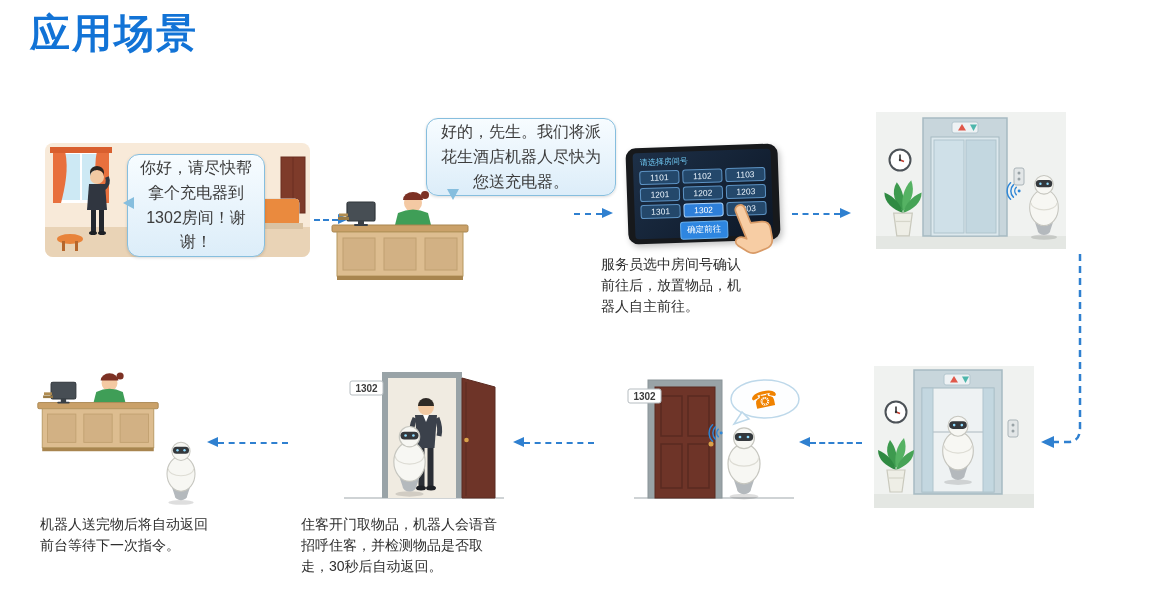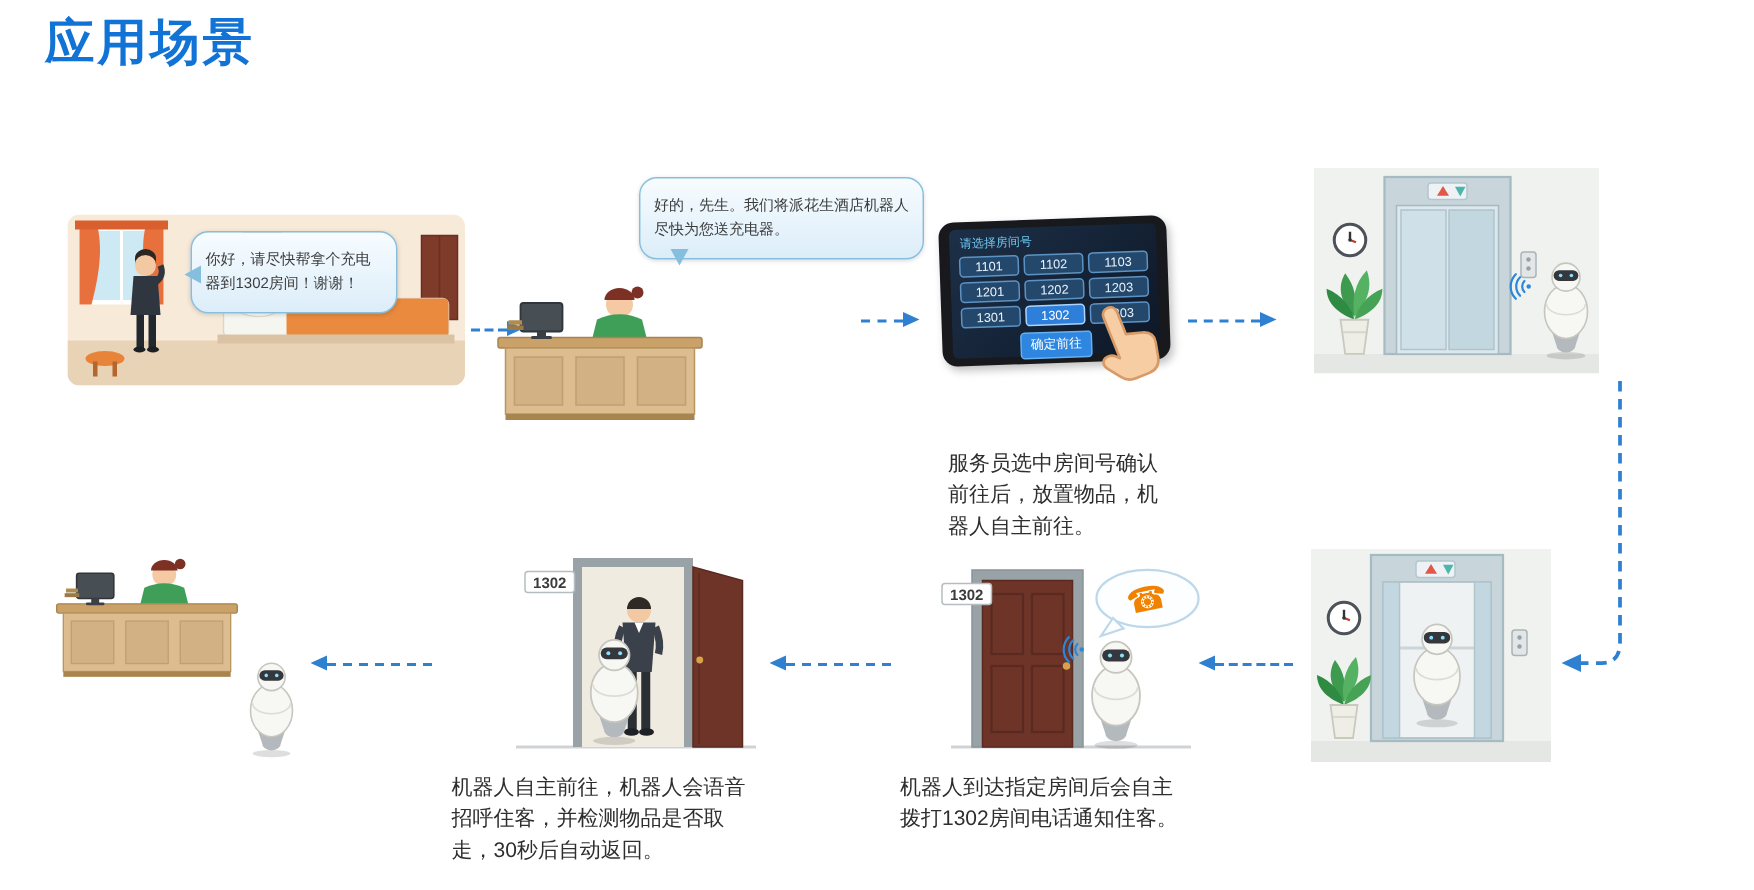--- a/index.html
+++ b/index.html
@@ -1,26 +1,26 @@
 <!DOCTYPE html>
 <html><head>
 <meta charset="utf-8">
 <style>
   html,body{margin:0;padding:0;background:#fff;}
   .canvas{position:relative;width:1169px;height:593px;background:#ffffff;overflow:hidden;
           font-family:"Liberation Sans","DejaVu Sans",sans-serif;}
-  .title{position:absolute;left:30px;top:6px;margin:0;font-size:33px;font-weight:800;
+  .title{position:absolute;left:30px;top:6px;margin:0;font-size:40px;font-weight:800;
          color:#1273d6;letter-spacing:2px;}
   .scene{position:absolute;}
   .scene svg{display:block;}
   .caption{position:absolute;font-size:14px;color:#2e2e2e;line-height:1.5;}
   
   .bubble{position:absolute;z-index:6;background:linear-gradient(180deg,#f7fcff,#dcedf9);
-          border:1.5px solid #86bede;border-radius:12px;padding:11px 9px;font-size:10px;
-          color:#3c3c3c;line-height:1.55;box-shadow:0 1px 3px rgba(0,0,0,.15);}
+          border:1.5px solid #86bede;border-radius:12px;padding:1px 9px;font-size:16px;
+          color:#3c3c3c;line-height:1.55;box-shadow:0 1px 3px rgba(0,0,0,.15);text-align:center;}
   .bubble-left::after{content:"";position:absolute;left:-11px;top:42%;width:0;height:0;
           border:6px solid transparent;border-right:11px solid #86bede;}
   .bubble-down::after{content:"";position:absolute;left:20px;bottom:-11px;width:0;height:0;
           border:6px solid transparent;border-top:11px solid #86bede;}
   
   .arrow{position:absolute;height:0;border-top:2.5px dashed #2f80d0;}
   .arrow::after{content:"";position:absolute;top:-7px;width:0;height:0;
           border-top:5.5px solid transparent;border-bottom:5.5px solid transparent;}
   .arrow.right::after{right:-11px;border-left:11px solid #2f80d0;}
   .arrow.left::after{left:-11px;border-right:11px solid #2f80d0;}
@@ -168,21 +168,21 @@
         <div class="room-btn">1301</div>
         <div class="room-btn selected">1302</div>
         <div class="room-btn">1303</div>
       </div>
       <div class="confirm-btn">确定前往</div>
     </div>
   </div>
   <svg class="hand" viewBox="0 0 40 52">
     <path d="M18,4 c2.6,0 4.2,1.8 4.2,4.4 V22 l9,2.6 c4,1.2 6,4 5.2,8 l-1.8,8.4 c-1,4.4 -4.2,6.8 -8.6,6.8 h-8 c-3,0 -5.8,-1.4 -7.6,-3.8 l-5.6,-7.6 c-2,-2.8 -0.8,-5.8 2.2,-6.2 c1.8,-0.3 3.7,0.3 5,1.6 l1.8,1.8 V8.4 C13.8,5.8 15.4,4 18,4 z" fill="#f7cda4" stroke="#d89a66" stroke-width="1.5" stroke-linejoin="round"></path>
   </svg>
-  <div class="caption" style="left:632px;top:254px;width:150px;margin-top:44px;">服务员选中房间号确认前往后，放置物品，机器人自主前往。</div>
+  <div class="caption" style="left:601px;top:254px;width:150px;">服务员选中房间号确认前往后，放置物品，机器人自主前往。</div>
 
   <div class="arrow right" style="left:792px;top:213px;width:48px;"></div>
 
   <div class="scene" style="left:876px;top:112px;width:190px;height:137px;">
     <svg viewBox="0 0 190 137" width="190" height="137">
       <rect width="190" height="130" fill="#f0f2f0"></rect>
       <rect y="124" width="190" height="13" fill="#e4e7e3"></rect>
       <g>
         <rect x="47" y="6" width="84" height="118" fill="#c8d6dc" stroke="#a6bac2" stroke-width="1.5"></rect>
         <rect x="76" y="10" width="26" height="11" rx="2" fill="#eef2f4" stroke="#b3c6ce"></rect>
@@ -258,21 +258,20 @@
         <ellipse cx="139" cy="23" rx="34" ry="19" fill="#fdfeff" stroke="#bdd8ea" stroke-width="1.5"></ellipse>
         <path d="M116,36 l-8,12 l15,-5 z" fill="#fdfeff" stroke="#bdd8ea" stroke-width="1.5"></path>
         <text x="139" y="31" text-anchor="middle" font-size="22" fill="#f08200" transform="rotate(-12 139 25)">☎</text>
       </g>
       <g transform="translate(98,48) scale(-1,1)">
         <use href="#sym-wifi" width="18" height="18"></use>
       </g>
       <use href="#sym-robot" x="94" y="50" width="48" height="74"></use>
     </svg>
   </div>
-  <div class="caption" style="left:600px;top:514px;width:190px;">机器人到达指定房间后会自主拨打1302房间电话通知住客。</div>
 
   <div class="arrow left" style="left:524px;top:442px;width:70px;"></div>
 
   <div class="scene" style="left:338px;top:364px;width:172px;height:146px;">
     <svg viewBox="0 0 172 146" width="172" height="146">
       <line x1="6" y1="134" x2="166" y2="134" stroke="#cfd3d5" stroke-width="2"></line>
       <g>
         <rect x="50" y="14" width="68" height="120" fill="#f0ebe1"></rect>
         <rect x="44" y="8" width="80" height="6" fill="#99a3a7"></rect>
         <rect x="44" y="8" width="6" height="126" fill="#99a3a7"></rect>
@@ -293,24 +292,25 @@
         <path d="M77,54 q-5,10 -2,18" stroke="#3b414b" stroke-width="5" fill="none"></path>
         <path d="M99,54 q4,10 2,18" stroke="#3b414b" stroke-width="5" fill="none"></path>
         <rect x="80.5" y="84" width="6" height="38" fill="#2a2e35"></rect>
         <rect x="89.5" y="84" width="6" height="38" fill="#2a2e35"></rect>
         <ellipse cx="83" cy="124" rx="5" ry="2.5" fill="#1e2126"></ellipse>
         <ellipse cx="93" cy="124" rx="5" ry="2.5" fill="#1e2126"></ellipse>
       </g>
       <use href="#sym-robot" x="48" y="60" width="47" height="74"></use>
     </svg>
   </div>
-  <div class="caption" style="left:301px;top:514px;width:205px;">机器人自主前往，机器人会语音招呼住客，并检测物品是否取走，30秒后自动返回。</div>
+  <div class="caption" style="left:301px;top:514px;width:205px;">住客开门取物品，机器人会语音招呼住客，并检测物品是否取走，30秒后自动返回。</div>
 
   <div class="arrow left" style="left:218px;top:442px;width:70px;"></div>
 
   <div class="scene" style="left:36px;top:366px;width:168px;height:142px;">
     <svg viewBox="0 0 168 142" width="168" height="142">
       <use href="#sym-desk" x="0" y="2" width="124" height="85"></use>
       <use href="#sym-robot" x="124" y="74" width="42" height="66"></use>
     </svg>
   </div>
+  <div class="caption" style="left:40px;top:514px;width:175px;">机器人送完物后将自动返回前台等待下一次指令。</div>
 
 </div>
 
 </body></html>

